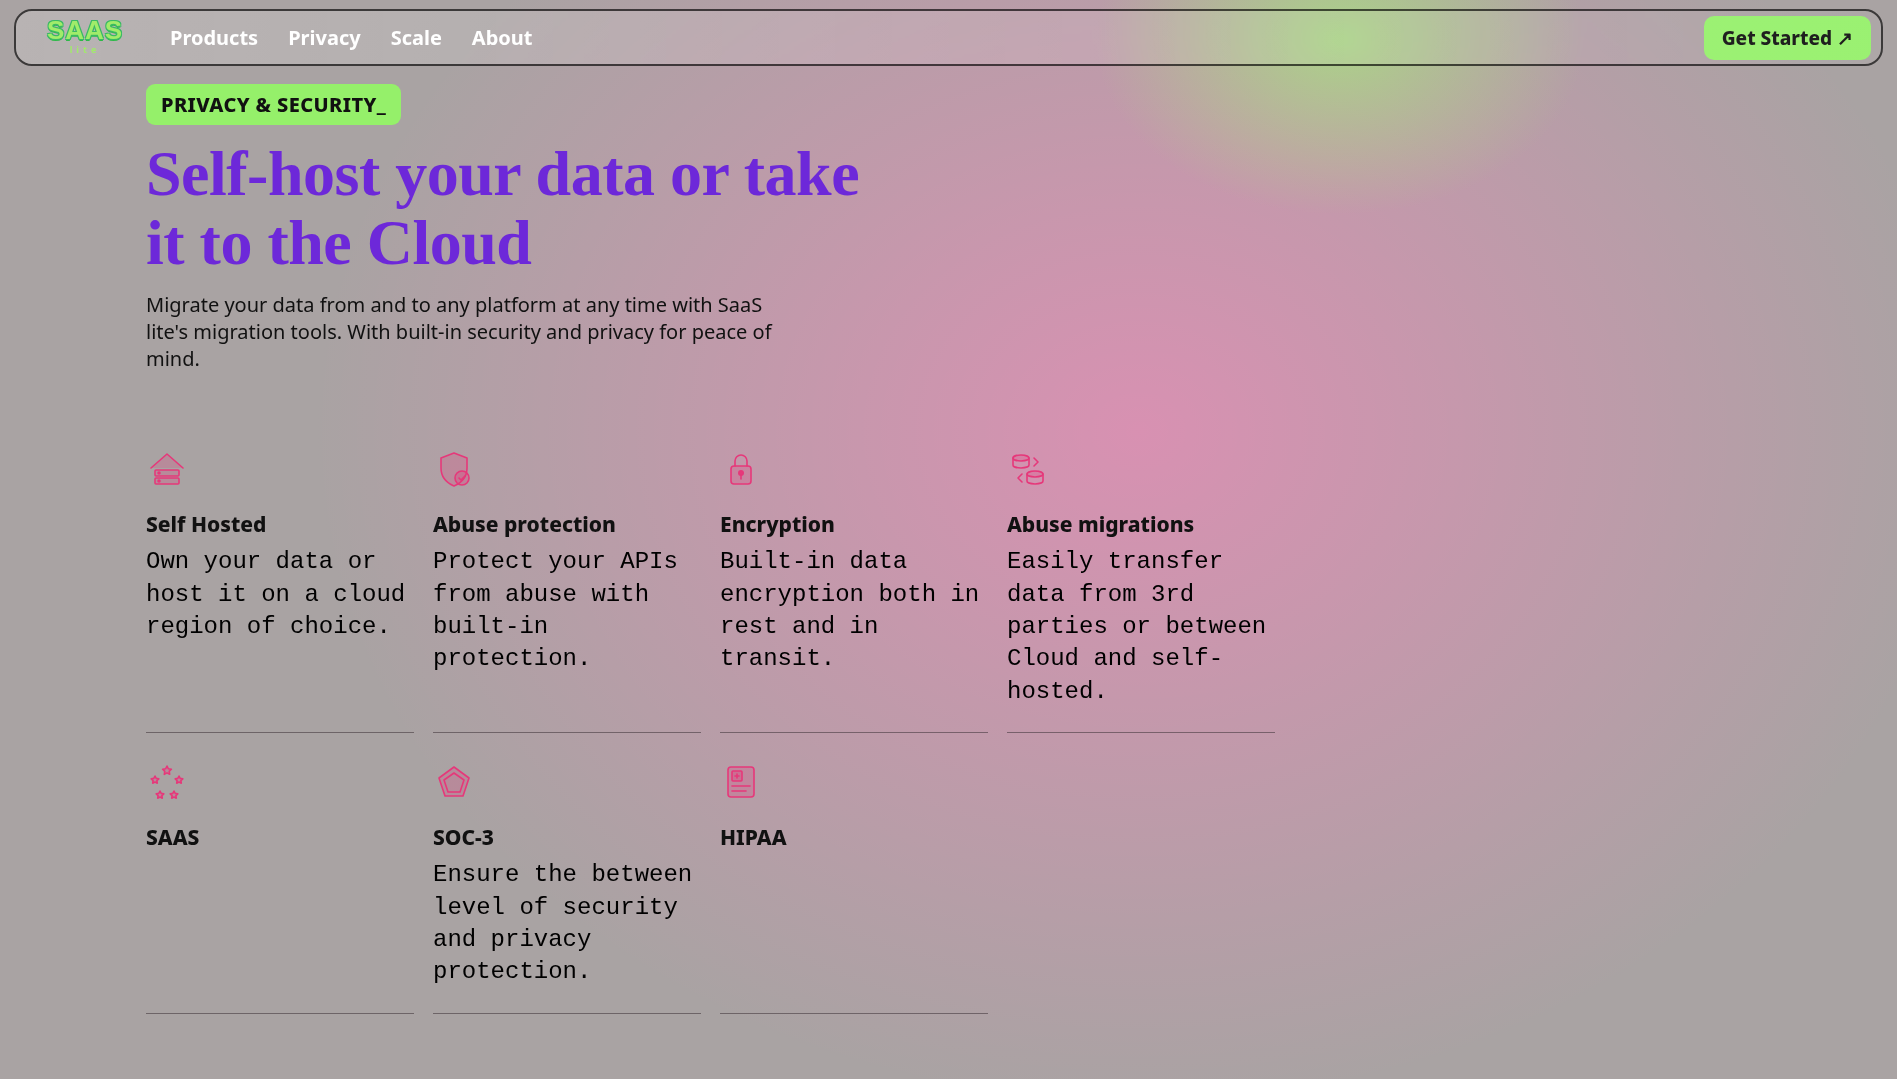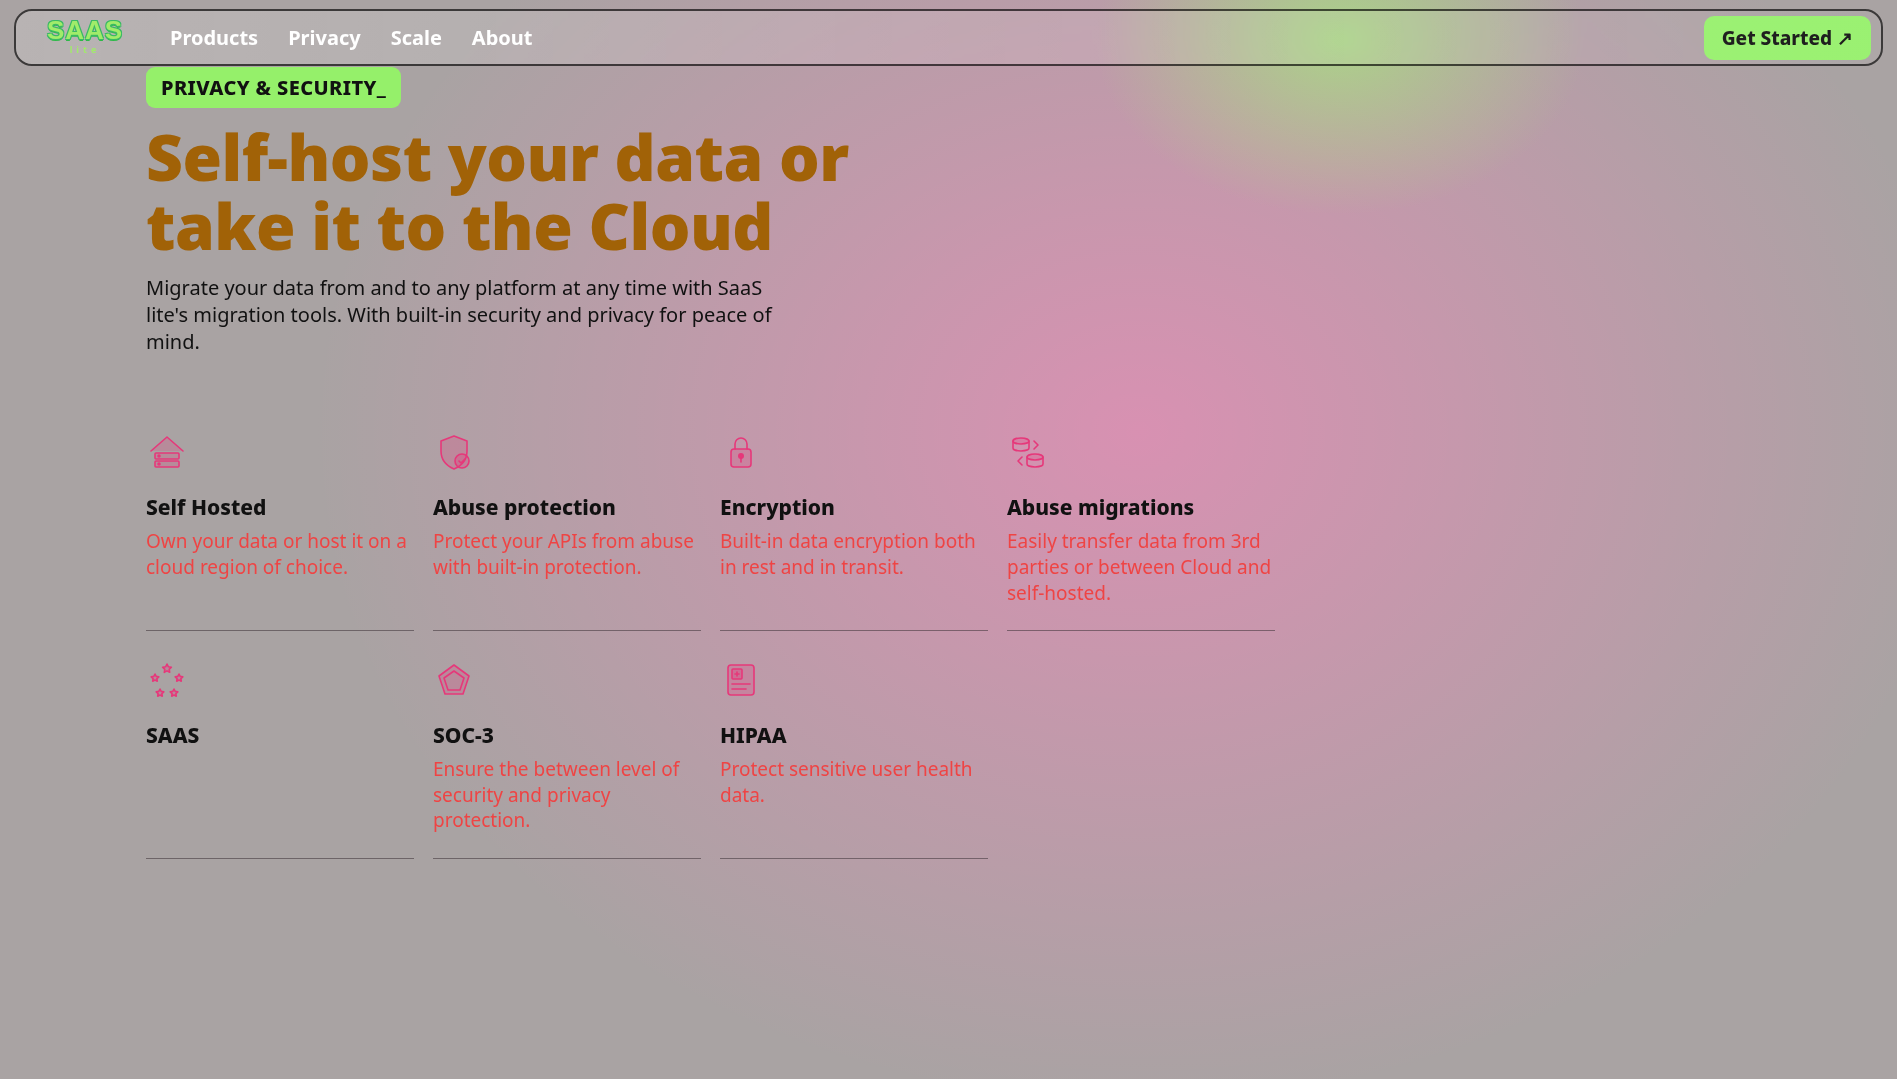--- a/index.html
+++ b/index.html
@@ -92,41 +92,42 @@
     cursor: pointer;
     display: flex;
     align-items: center;
     gap: 6px;
   }
 
   
   .content {
     position: absolute;
     left: 146px;
-    top: 67px;
+    top: 84px;
     width: 1130px;
   }
   .badge {
     display: inline-block;
     background: #95f06a;
     border-radius: 9px;
     padding: 7px 15px;
     font-size: 20px;
     font-weight: 800;
     color: #111;
     letter-spacing: 0.4px;
   }
   h1 {
     font-size: 64px;
     font-weight: 900;
     line-height: 1.08;
-    color: #a16207;
+    color: #6d28d9;
     margin-top: 14px;
     max-width: 740px;
     letter-spacing: -0.5px;
+    font-family: Liberation Serif, serif;
   }
   .subhead {
     font-size: 20px;
     color: #111;
     margin-top: 14px;
     max-width: 660px;
     line-height: 1.35;
   }
 
   
@@ -156,23 +157,24 @@
     stroke-linejoin: round;
     stroke-linecap: round;
   }
   .card h3 {
     font-size: 21px;
     font-weight: 800;
     color: #111;
     margin-bottom: 8px;
   }
   .card p {
-    font-size: 19px;
-    color: #ef4444;
+    font-size: 24px;
+    color: #000000;
     line-height: 1.35;
+    font-family: Liberation Mono, monospace;
   }
 </style>
 </head>
 <body>
 
 <div class="navbar">
   <div class="logo">
     <div class="logo-top">SAAS</div>
     <div class="logo-sub">lite</div>
   </div>
@@ -279,17 +281,16 @@
         <svg viewBox="0 0 42 42">
           <rect x="8" y="6" width="26" height="30" rx="3"></rect>
           <rect x="12" y="10" width="10" height="10" rx="1" fill="rgba(230,56,122,0.3)"></rect>
           <line x1="15" y1="15" x2="19" y2="15"></line>
           <line x1="17" y1="13" x2="17" y2="17"></line>
           <line x1="12" y1="25" x2="30" y2="25"></line>
           <line x1="12" y1="30" x2="26" y2="30"></line>
         </svg>
       </span>
       <h3>HIPAA</h3>
-      <p>Protect sensitive user health data.</p>
     </div>
 
   </div>
 </div>
 
 </body></html>

